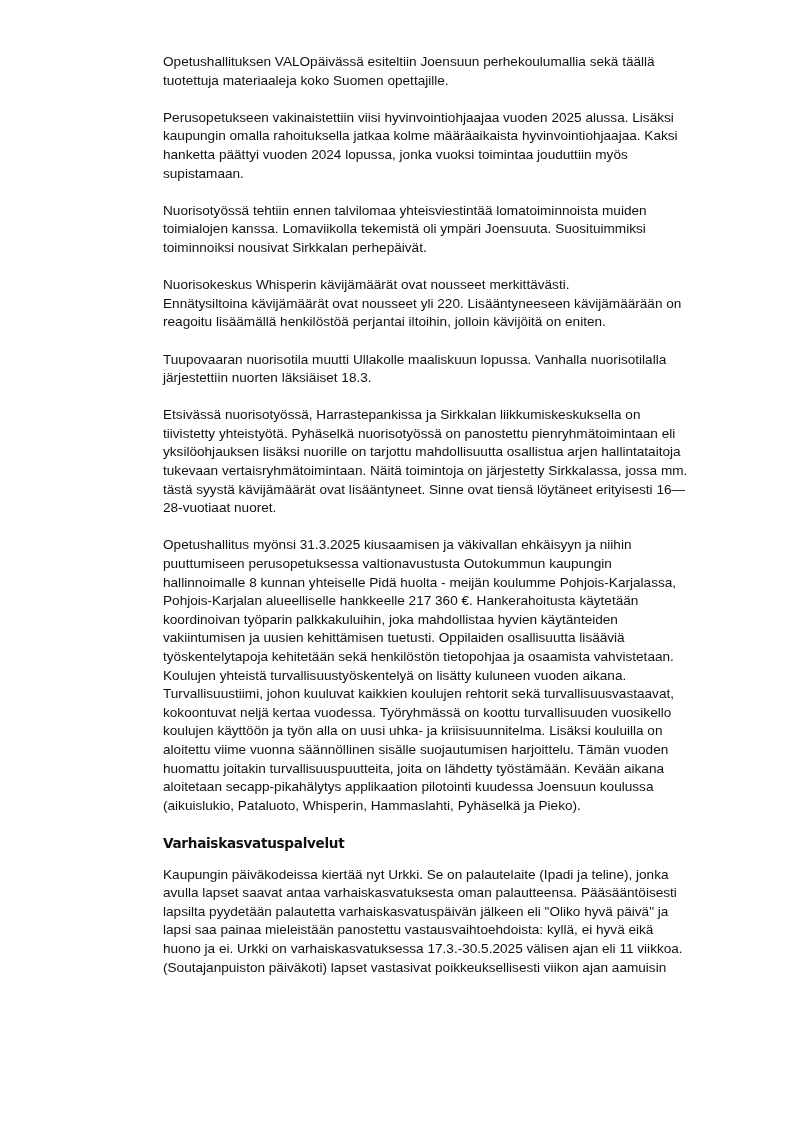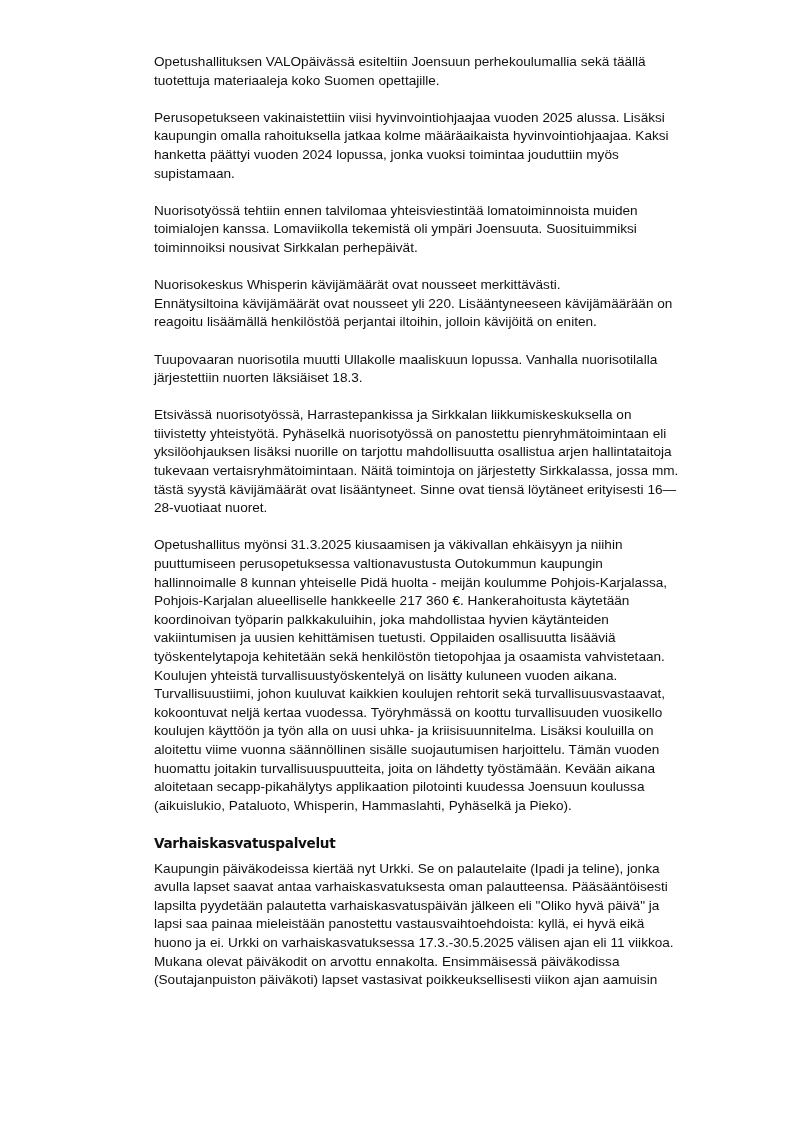--- a/index.html
+++ b/index.html
@@ -8,38 +8,38 @@
     background: #ffffff;
   }
   body {
     width: 794px;
     height: 1122px;
     overflow: hidden;
     position: relative;
   }
   .page {
     position: absolute;
-    left: 154px;
+    left: 163px;
     top: 53px;
     width: 570px;
     font-family: "Liberation Sans", sans-serif;
     font-size: 13.6px;
     line-height: 18.6px;
     color: #111111;
   }
   .page p {
     margin: 0 0 18.6px 0;
     white-space: normal;
   }
   .page .line {
     display: block;
     white-space: nowrap;
   }
   .page h2 {
-    margin: 0 0 7px 0;
+    margin: 0 0 13px 0;
     font-size: 13.6px;
     line-height: 18.6px;
     font-weight: bold;
     font-family: "DejaVu Sans", sans-serif;
     letter-spacing: -0.3px;
   }
 </style>
 </head>
 <body>
 
@@ -102,17 +102,16 @@
   </p>
 
   <h2>Varhaiskasvatuspalvelut</h2>
 
   <p>
     <span class="line">Kaupungin päiväkodeissa kiertää nyt Urkki. Se on palautelaite  (Ipadi ja teline), jonka</span>
     <span class="line">avulla lapset saavat antaa varhaiskasvatuksesta oman palautteensa. Pääsääntöisesti</span>
     <span class="line">lapsilta pyydetään palautetta varhaiskasvatuspäivän jälkeen eli "Oliko hyvä päivä" ja</span>
     <span class="line">lapsi saa painaa mieleistään panostettu vastausvaihtoehdoista: kyllä, ei hyvä eikä</span>
     <span class="line">huono ja ei. Urkki on varhaiskasvatuksessa 17.3.-30.5.2025 välisen ajan eli 11 viikkoa.</span>
-    <span class="line">Mukana olevat päiväkodit on arvottu ennakolta. Ensimmäisessä päiväkodissa</span>
     <span class="line">(Soutajanpuiston päiväkoti) lapset vastasivat poikkeuksellisesti viikon ajan aamuisin</span>
   </p>
 
 </div>
 
 </body></html>

